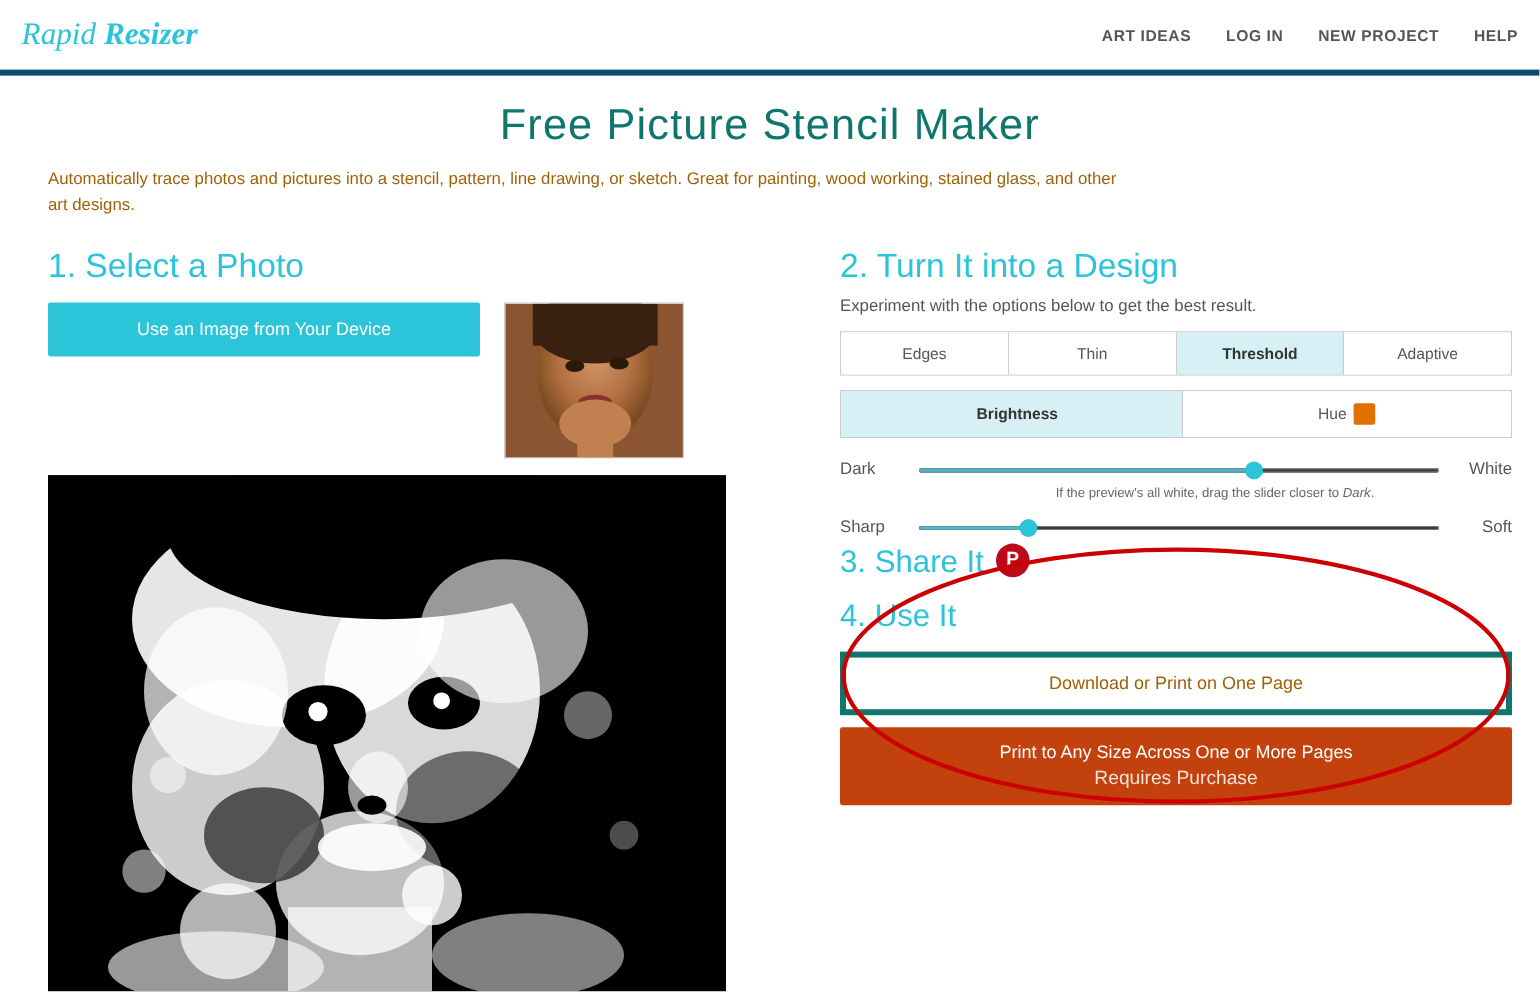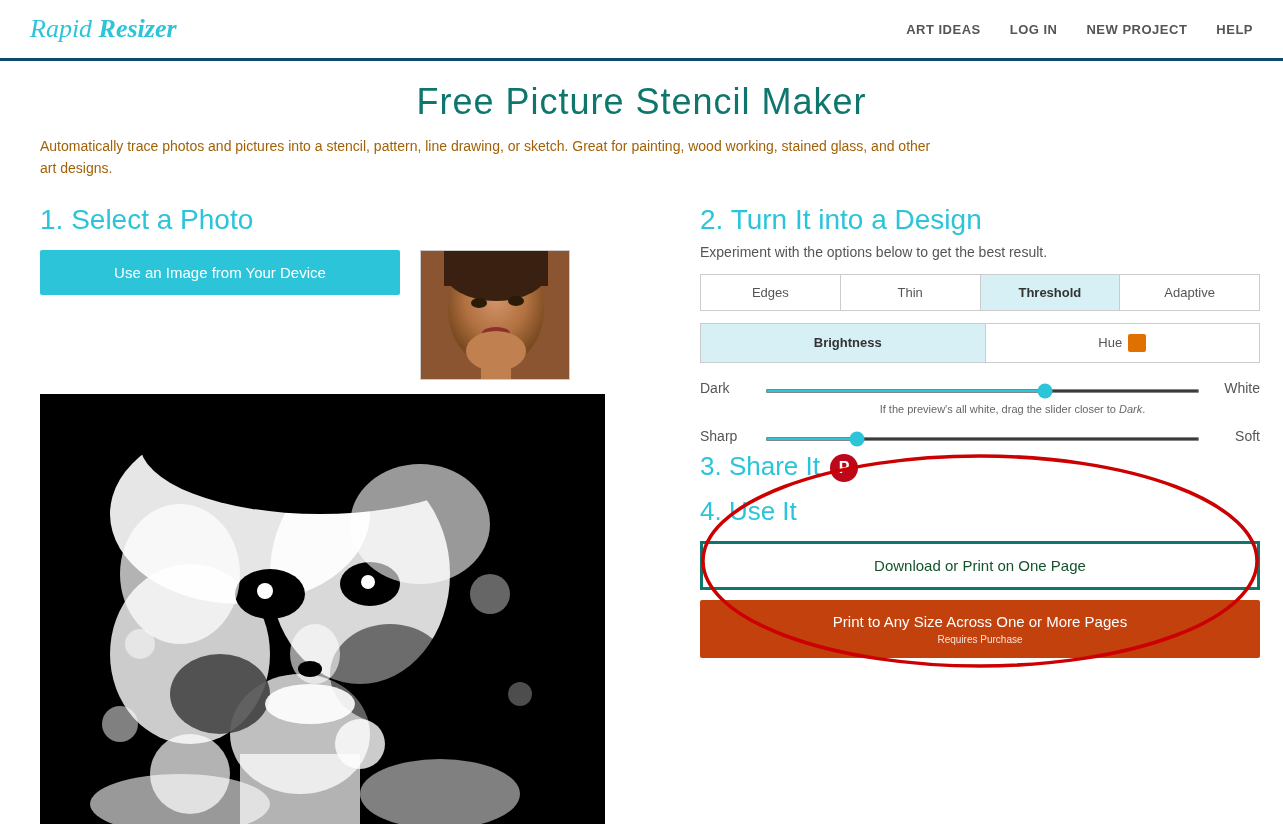--- a/index.html
+++ b/index.html
@@ -1,19 +1,19 @@
 <!DOCTYPE html>
 <html><head>
   <meta charset="utf-8">
   <style>
     * { box-sizing: border-box; margin: 0; padding: 0; }
     body { font-family: Arial, sans-serif; background: #fff; color: #333; min-height: 835px; width: 1283px; overflow-x: hidden; }
 
     
-    .header { display: flex; justify-content: space-between; align-items: center; padding: 14px 30px; border-bottom: 3px solid #0c4a6e; }
+    .header { display: flex; justify-content: space-between; align-items: center; padding: 14px 18px; border-bottom: 5px solid #0c4a6e; }
     .logo { font-family: Georgia, serif; font-size: 28px; color: #2bc4d8; font-style: italic; }
     .logo span { color: #2bc4d8; }
     .nav { display: flex; gap: 29px; }
     .nav a { text-decoration: none; color: #555; font-size: 13px; font-weight: bold; letter-spacing: 0.5px; }
 
     
     .main { padding: 20px 40px; }
     .page-title { text-align: center; font-size: 36px; font-weight: 300; color: #0f766e; margin-bottom: 12px; letter-spacing: 1px; }
     .page-subtitle { font-size: 14px; color: #a16207; margin-bottom: 24px; line-height: 1.6; max-width: 900px; }
 
@@ -55,31 +55,31 @@
     .slider-label-right { width: 50px; font-size: 14px; color: #555; text-align: right; }
     .slider-wrap { flex: 1; }
     input[type=range] { width: 100%; accent-color: #2bc4d8; height: 4px; cursor: pointer; }
     .slider-hint { font-size: 11px; color: #666; text-align: center; margin-bottom: 12px; margin-left: 65px; }
     .slider-hint em { font-style: italic; }
 
     
     .outline-btn { width: 100%; padding: 12px; border: 1px solid #ccc; background: #fff; font-size: 15px; color: #555; cursor: pointer; margin-bottom: 18px; }
 
     
-    .step3-row { display: flex; align-items: flex-end; gap: 10px; margin-bottom: 10px; }
+    .step3-row { display: flex; align-items: flex-start; gap: 10px; margin-bottom: 10px; }
     .step3-title { font-size: 26px; font-weight: 300; color: #555; }
     .step3-title span { color: #2bc4d8; }
     .pinterest-icon { width: 28px; height: 28px; background: #bd081c; border-radius: 50%; display: flex; align-items: center; justify-content: center; color: #fff; font-size: 16px; font-weight: bold; }
 
     
     .step4-title { font-size: 26px; font-weight: 300; color: #555; margin-bottom: 14px; }
     .step4-title span { color: #2bc4d8; }
-    .download-btn { width: 100%; padding: 13px; border: 3px solid #0f766e; background: #fff; font-size: 15px; color: #14532d; cursor: pointer; margin-bottom: 10px; }
+    .download-btn { width: 100%; padding: 13px; border: 5px solid #0f766e; background: #fff; font-size: 15px; color: #a16207; cursor: pointer; margin-bottom: 10px; }
     .print-btn { width: 100%; padding: 13px; border: none; background: #c2410c; color: #fff; font-size: 15px; cursor: pointer; border-radius: 2px; }
-    .print-sub { font-size: 10px; color: rgba(255,255,255,0.85); margin-top: 4px; display: block; }
+    .print-sub { font-size: 16px; color: rgba(255,255,255,0.85); margin-top: 4px; display: block; }
 
     
     .logo-text { font-size: 26px; }
     .logo-rapid { font-style: italic; font-weight: normal; }
     .logo-resizer { font-style: italic; font-weight: bold; }
   </style>
 </head>
 <body>
 
 <div class="header">

